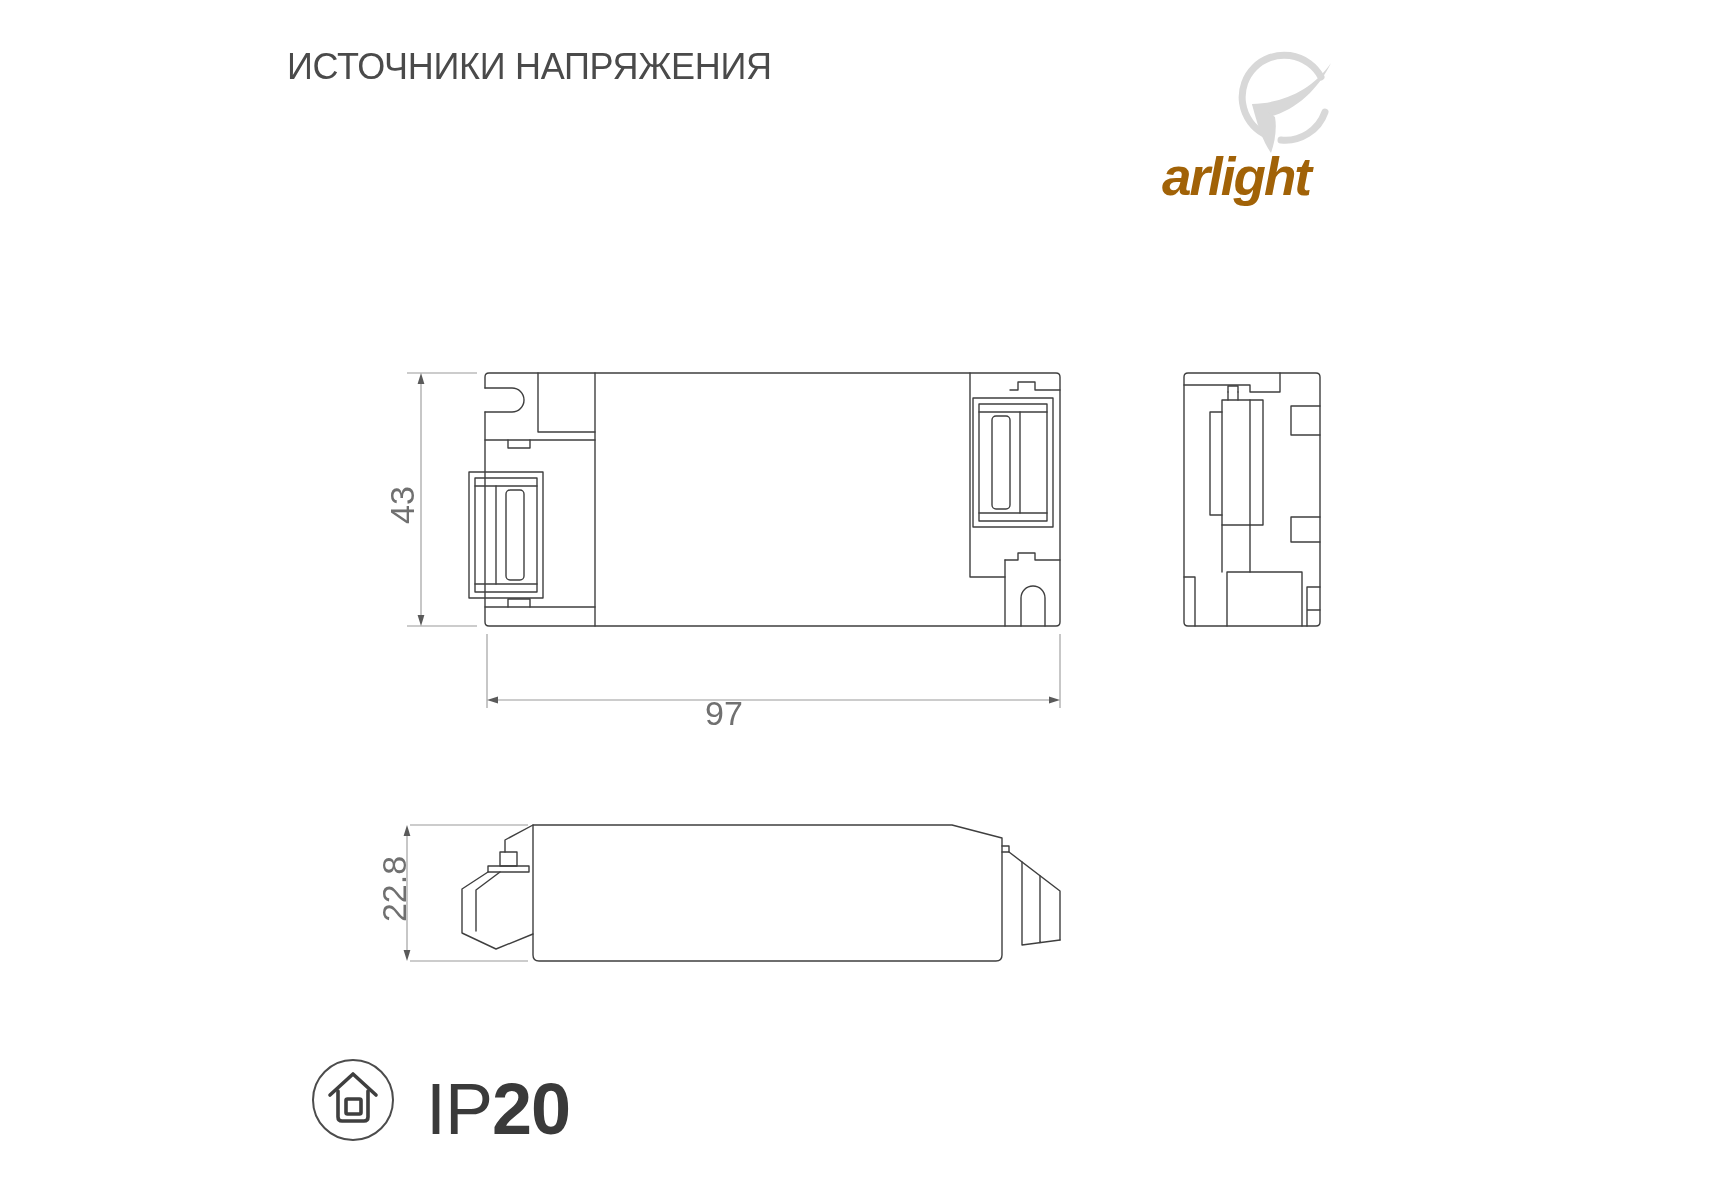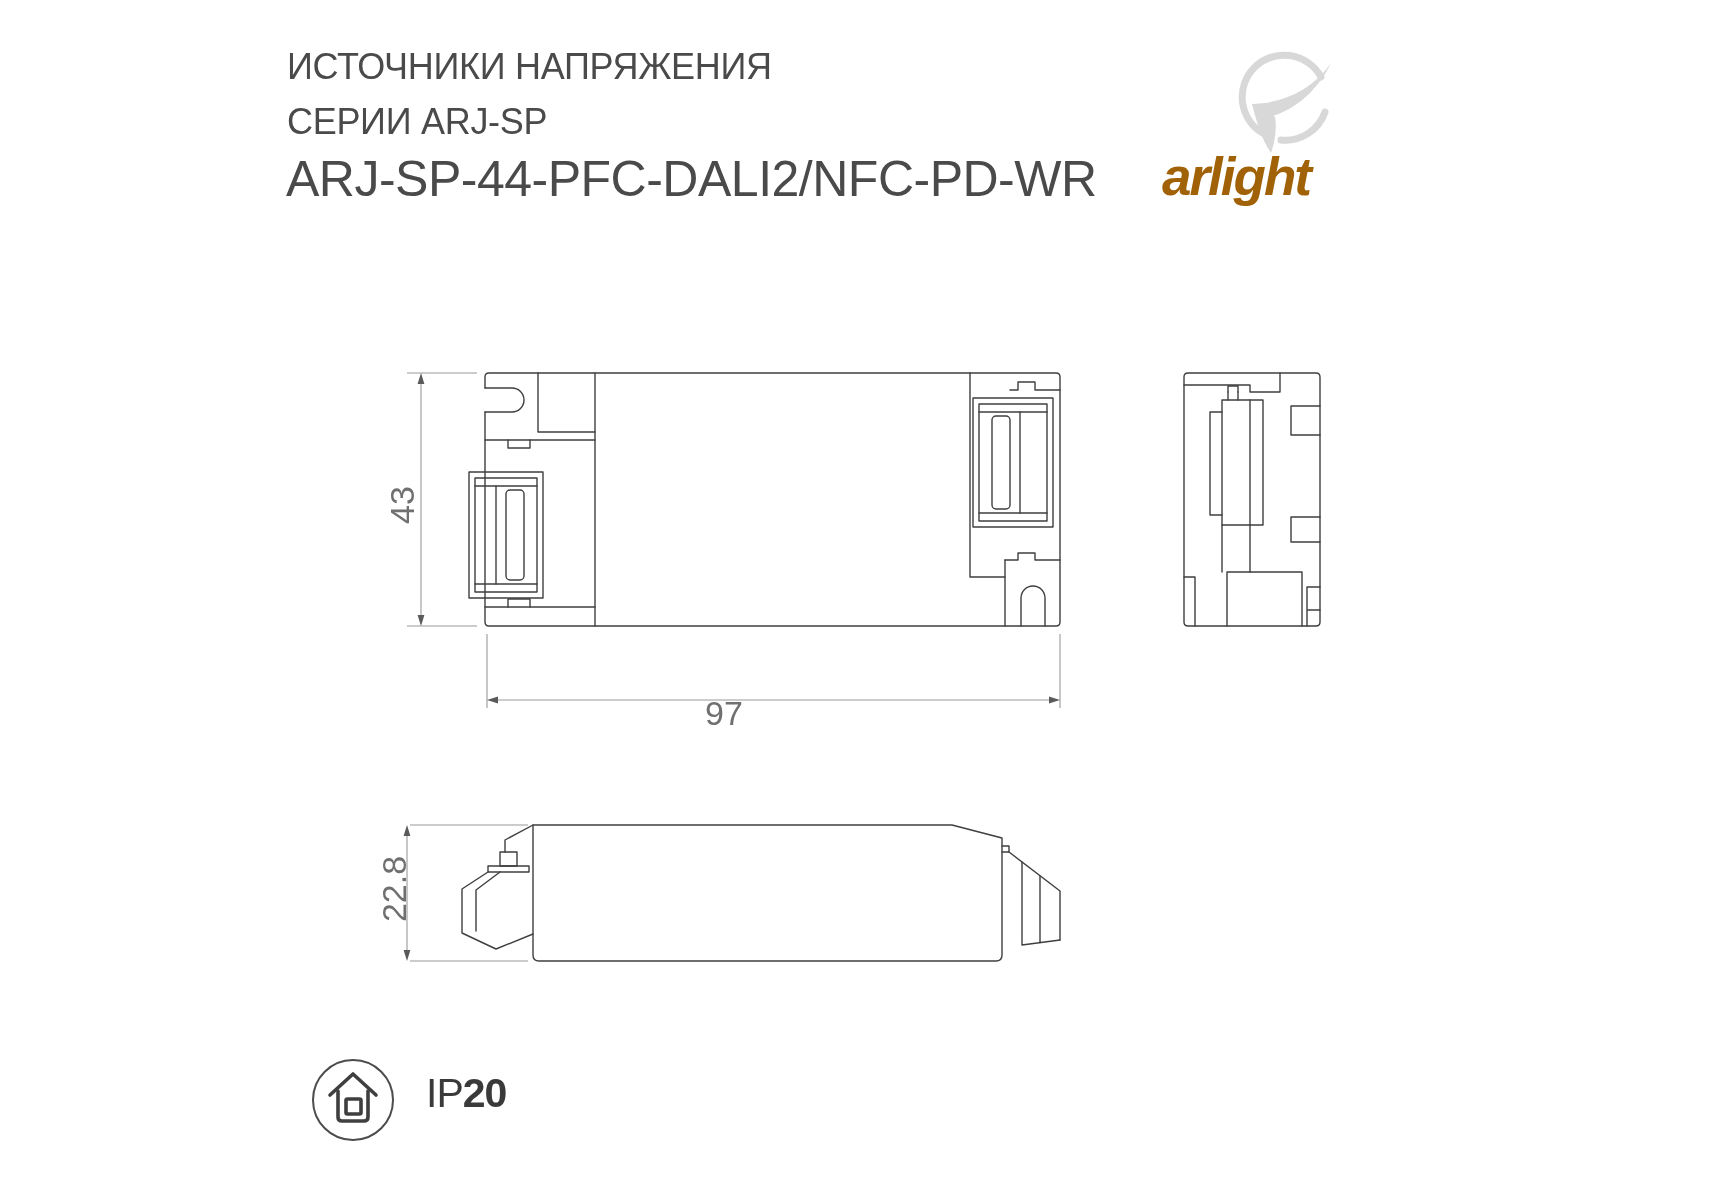--- a/index.html
+++ b/index.html
@@ -11,21 +11,21 @@
   .t2{left:287px;top:104px;}
   .t3{left:286px;top:154px;font-size:50px;letter-spacing:-0.5px;}
   .logo-word{position:absolute;left:1162px;top:150px;font-size:53px;line-height:1;
              font-weight:bold;font-style:italic;letter-spacing:-2px;color:#a16207;white-space:nowrap;}
   .dim{position:absolute;font-size:34px;color:#707070;line-height:1;white-space:nowrap;
        transform:translate(-50%,-50%);}
   .dim.rot{transform:translate(-50%,-50%) rotate(-90deg);}
   .dim43{left:402px;top:505px;}
   .dim97{left:724px;top:684px;margin-top:29px;}
   .dim228{left:394px;top:889px;}
-  .ip-text{position:absolute;left:426px;top:1073px;font-size:41px;line-height:1;
+  .ip-text{position:absolute;left:426px;top:1073px;font-size:72px;line-height:1;
            color:#3a3a3a;letter-spacing:-1px;white-space:nowrap;}
   .ip-text .bold{font-weight:bold;}
 </style>
 </head>
 <body>
 
 <div class="page">
 
   <svg class="art" width="1715" height="1200" viewBox="0 0 1715 1200">
 
@@ -118,22 +118,20 @@
       <circle cx="353" cy="1100" r="40" stroke="#4c4c4c" stroke-width="2" fill="none"></circle>
       <g stroke="#3f3f3f" stroke-width="3.6" fill="none" stroke-linejoin="round" stroke-linecap="round">
         <path d="M330,1095 L353,1074 L376,1095"></path>
         <path d="M338,1091 V1117 Q338,1121 342,1121 H364 Q368,1121 368,1117 V1091"></path>
         <rect x="346" y="1099" width="15" height="15" rx="1.5"></rect>
       </g>
     </g>
   </svg>
 
   <div class="tline t1">ИСТОЧНИКИ НАПРЯЖЕНИЯ</div>
-  <div class="tline t2">СЕРИИ ARJ-SP</div>
-  <div class="tline t3">ARJ-SP-44-PFC-DALI2/NFC-PD-WR</div>
 
   <div class="logo-word">arlight</div>
 
   <span class="dim rot dim43">43</span>
   <span class="dim dim97">97</span>
   <span class="dim rot dim228">22.8</span>
 
   <div class="ip-text"><span>IP</span><span class="bold">20</span></div>
 
 </div>

